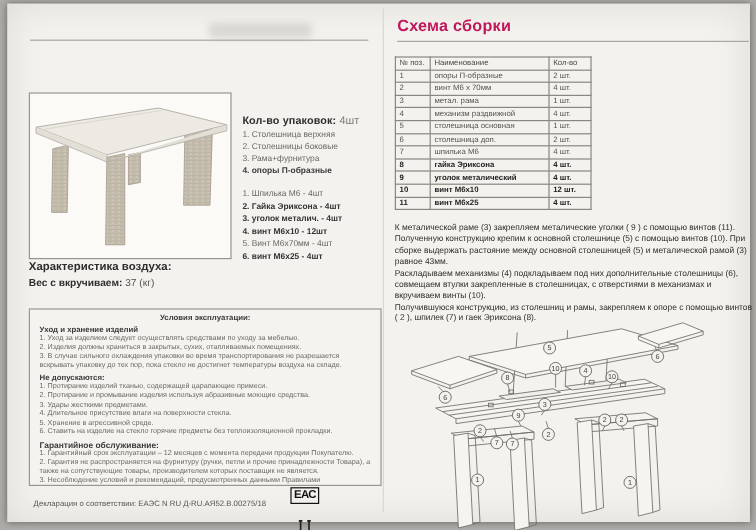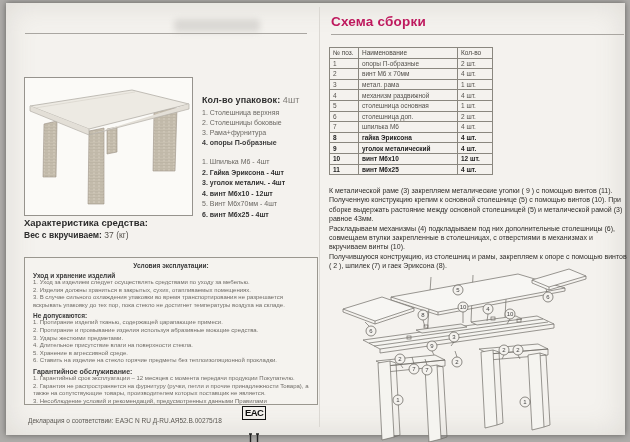--- a/index.html
+++ b/index.html
@@ -100,21 +100,21 @@
       <div class="li">1. Шпилька М6 -  4шт</div>
       <div class="li">2. Гайка Эриксона - 4шт</div>
       <div class="li">3. уголок металич. - 4шт</div>
       <div class="li">4. винт М6х10 - 12шт</div>
       <div class="li">5. Винт М6х70мм - 4шт</div>
       <div class="li">6. винт М6х25 - 4шт</div>
     </div>
   </div>
 
   <div class="chars">
-    <div class="title">Характеристика средства:</div>
+    <div class="title">Характеристика воздуха:</div>
     <div class="line" style="margin-top:1.5px;">
       <span class="lbl">Вес с вкручиваем:</span>
       <span>37 (кг)</span>
     </div>
   </div>
 
   <div class="cond-box">
     <div class="cond-title">Условия эксплуатации:</div>
     <div class="sec-title">Уход и хранение изделий</div>
     <div class="sec-items">

